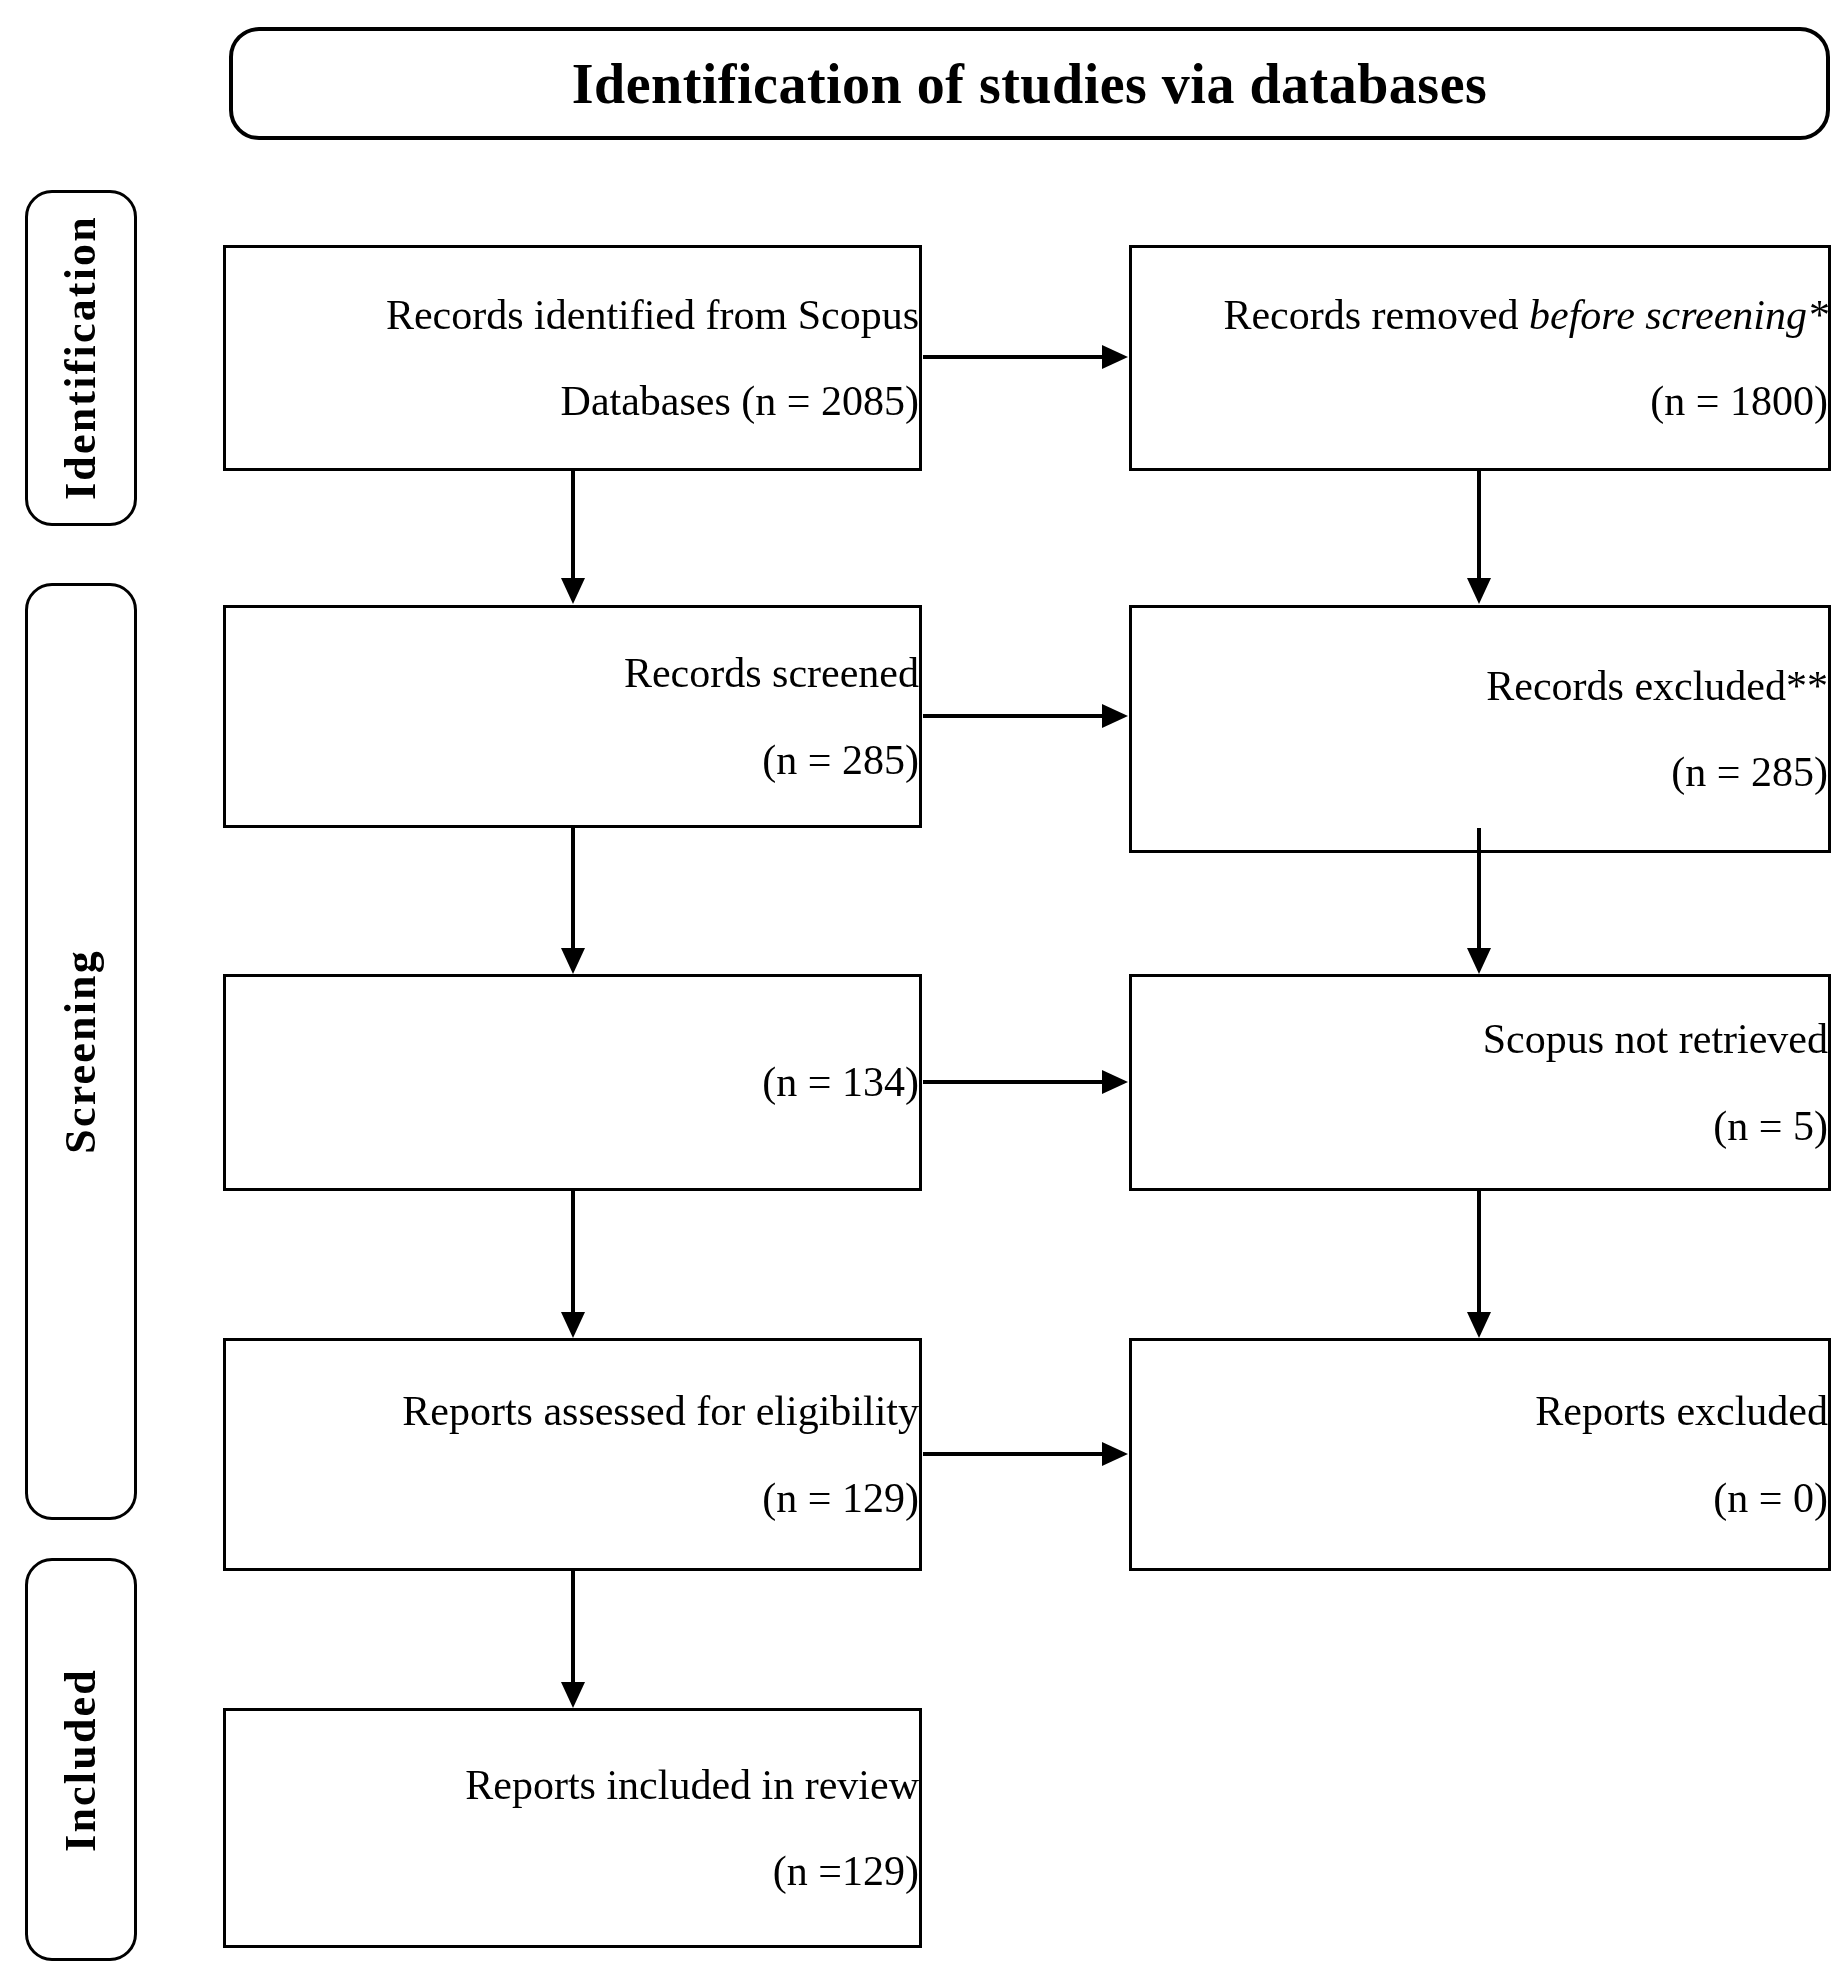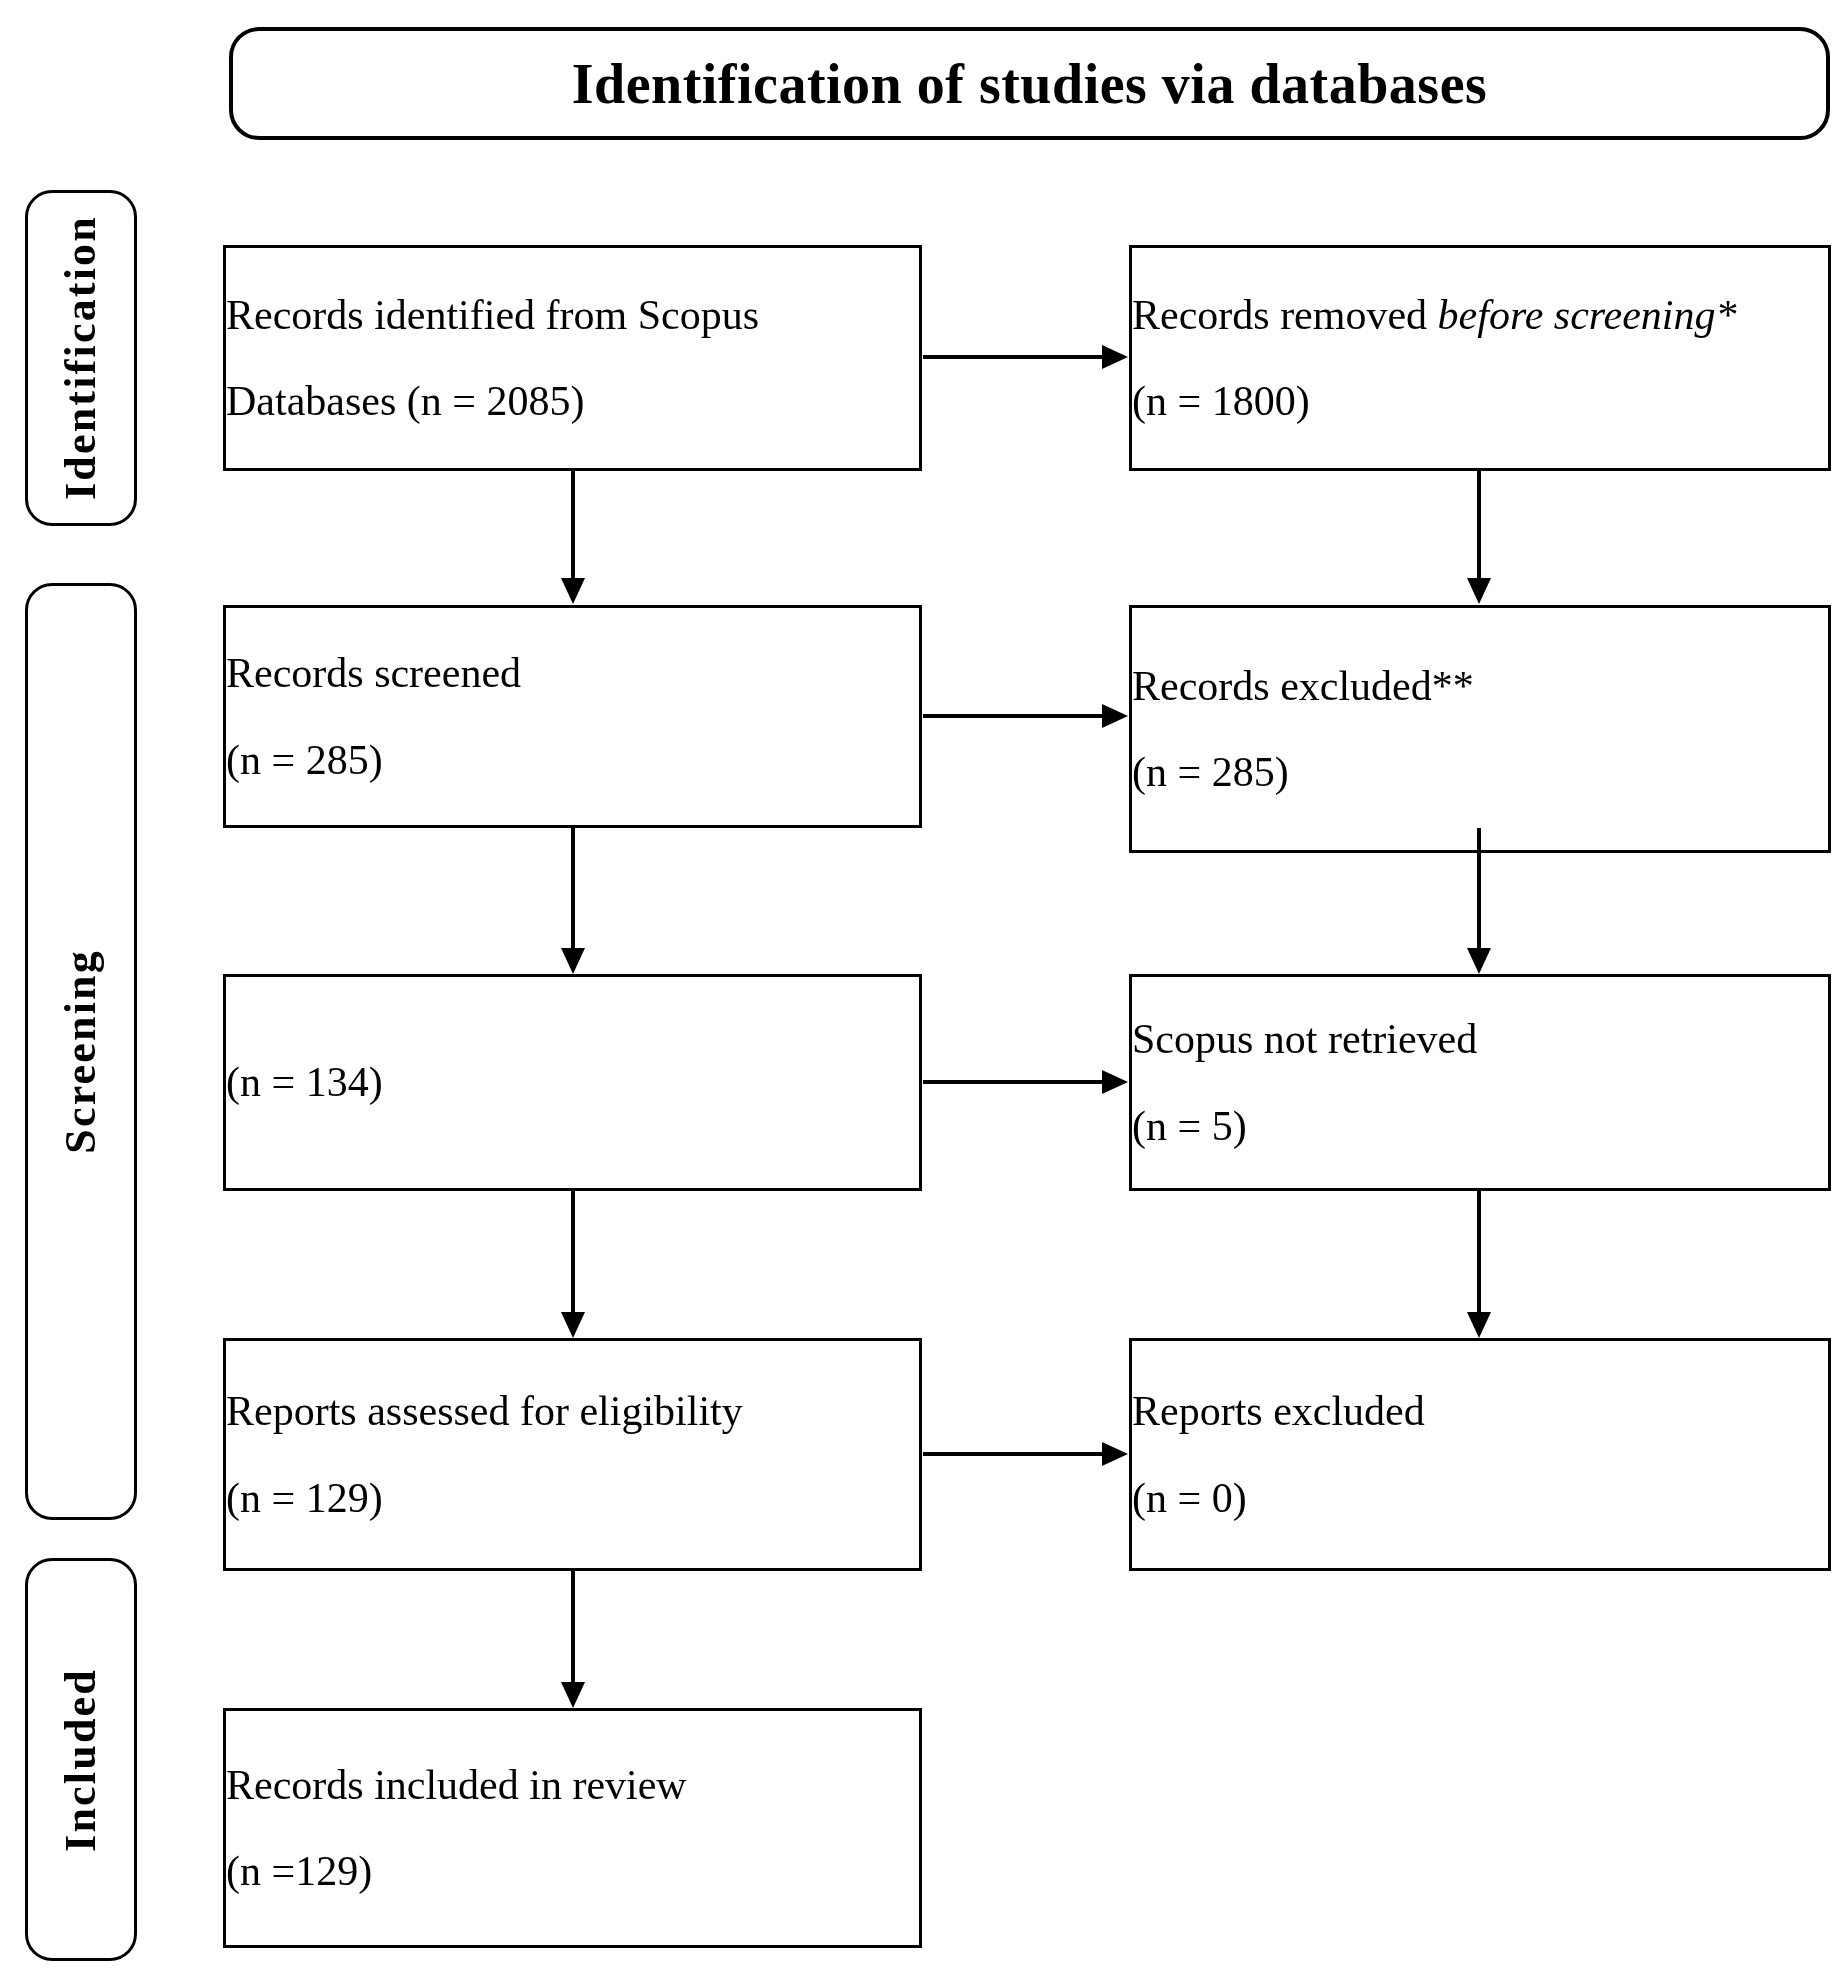--- a/index.html
+++ b/index.html
@@ -49,21 +49,21 @@
     font-size: 44px;
     letter-spacing: 2.2px;
     white-space: nowrap;
   }
   .box {
     position: absolute;
     border: 3.8px solid #000;
     box-sizing: border-box;
     display: flex;
     flex-direction: column;
-    align-items: flex-start;
+    align-items: flex-end;
     justify-content: center;
     text-align: center;
     font-size: 42px;
     line-height: 2.05;
   }
   .col-l { left: 223px;  width: 699px; }
   .col-r { left: 1129px; width: 702px; }
   .italic { font-style: italic; }
   .vline {
     position: absolute;
@@ -118,21 +118,21 @@
     <div>(n = 285)</div>
   </div>
   <div class="box col-l" style="top:974px; height:217px;">
     <div>(n = 134)</div>
   </div>
   <div class="box col-l" style="top:1338px; height:233px;">
     <div>Reports assessed for eligibility</div>
     <div>(n = 129)</div>
   </div>
   <div class="box col-l" style="top:1708px; height:240px;">
-    <div>Records included in review</div>
+    <div>Reports included in review</div>
     <div>(n =129)</div>
   </div>
 
   <div class="box col-r" style="top:245px; height:226px;">
     <div>
       <span>Records removed </span><span class="italic">before screening*</span>
     </div>
     <div>(n = 1800)</div>
   </div>
   <div class="box col-r" style="top:605px; height:248px;">

